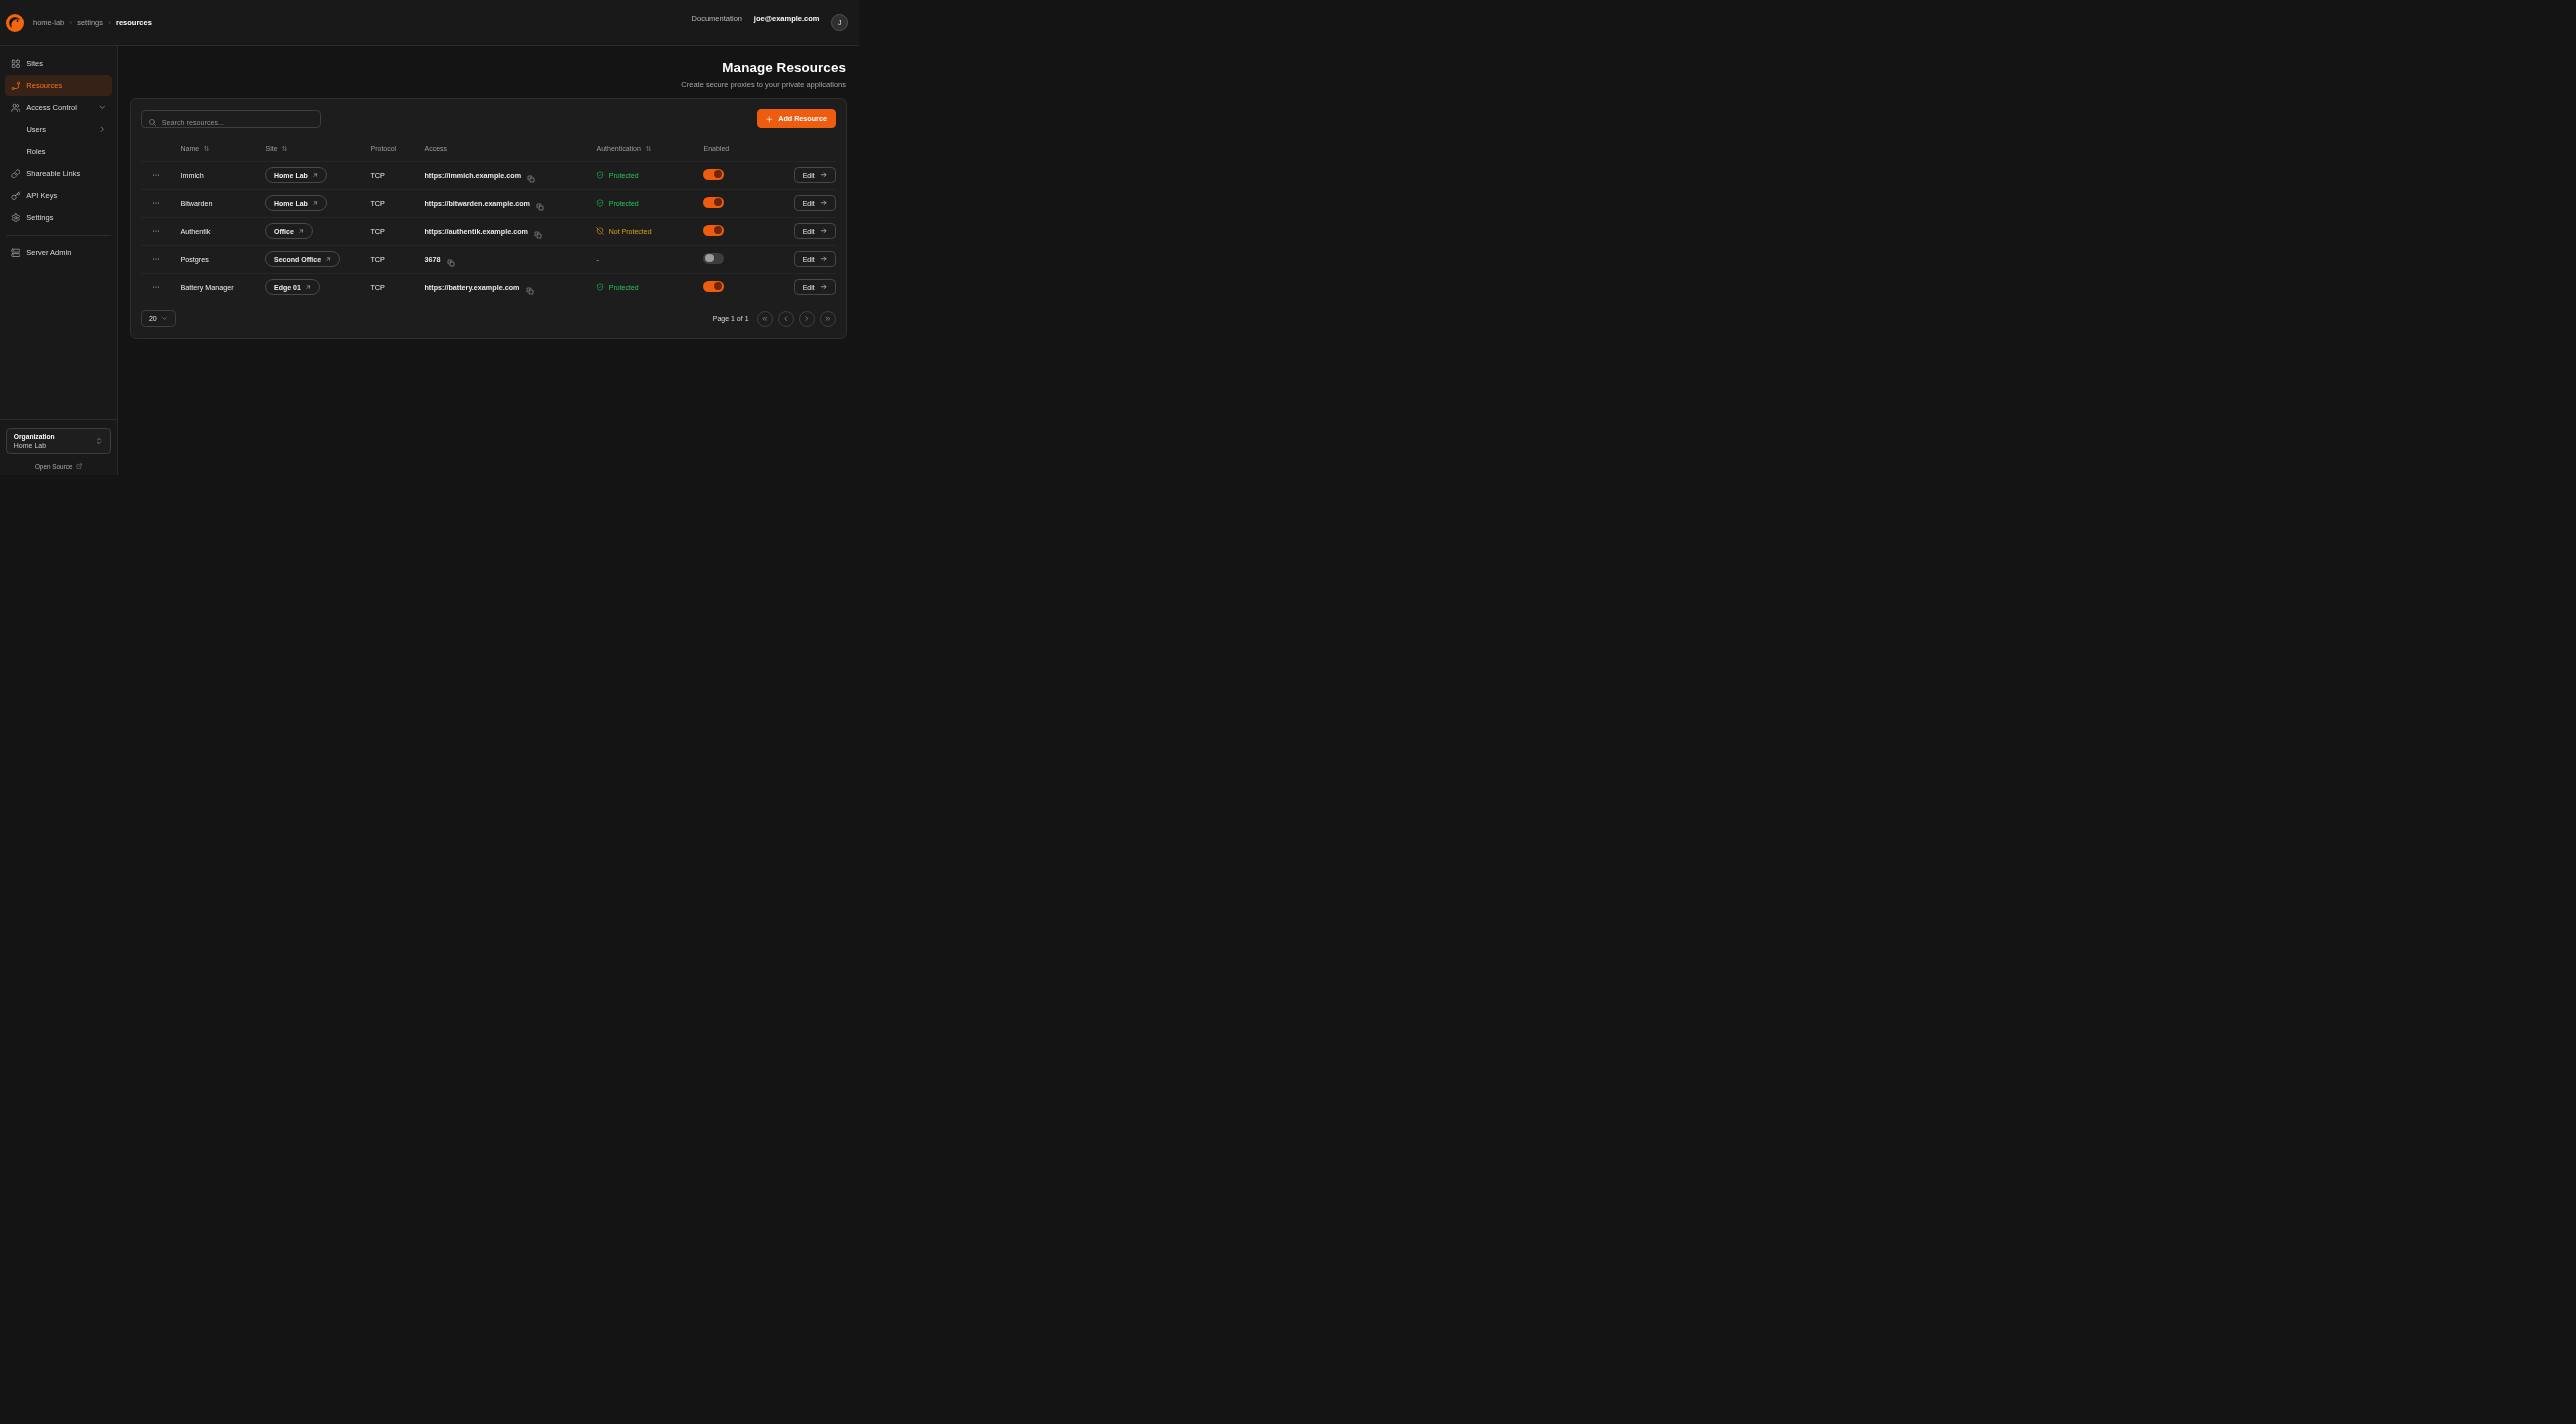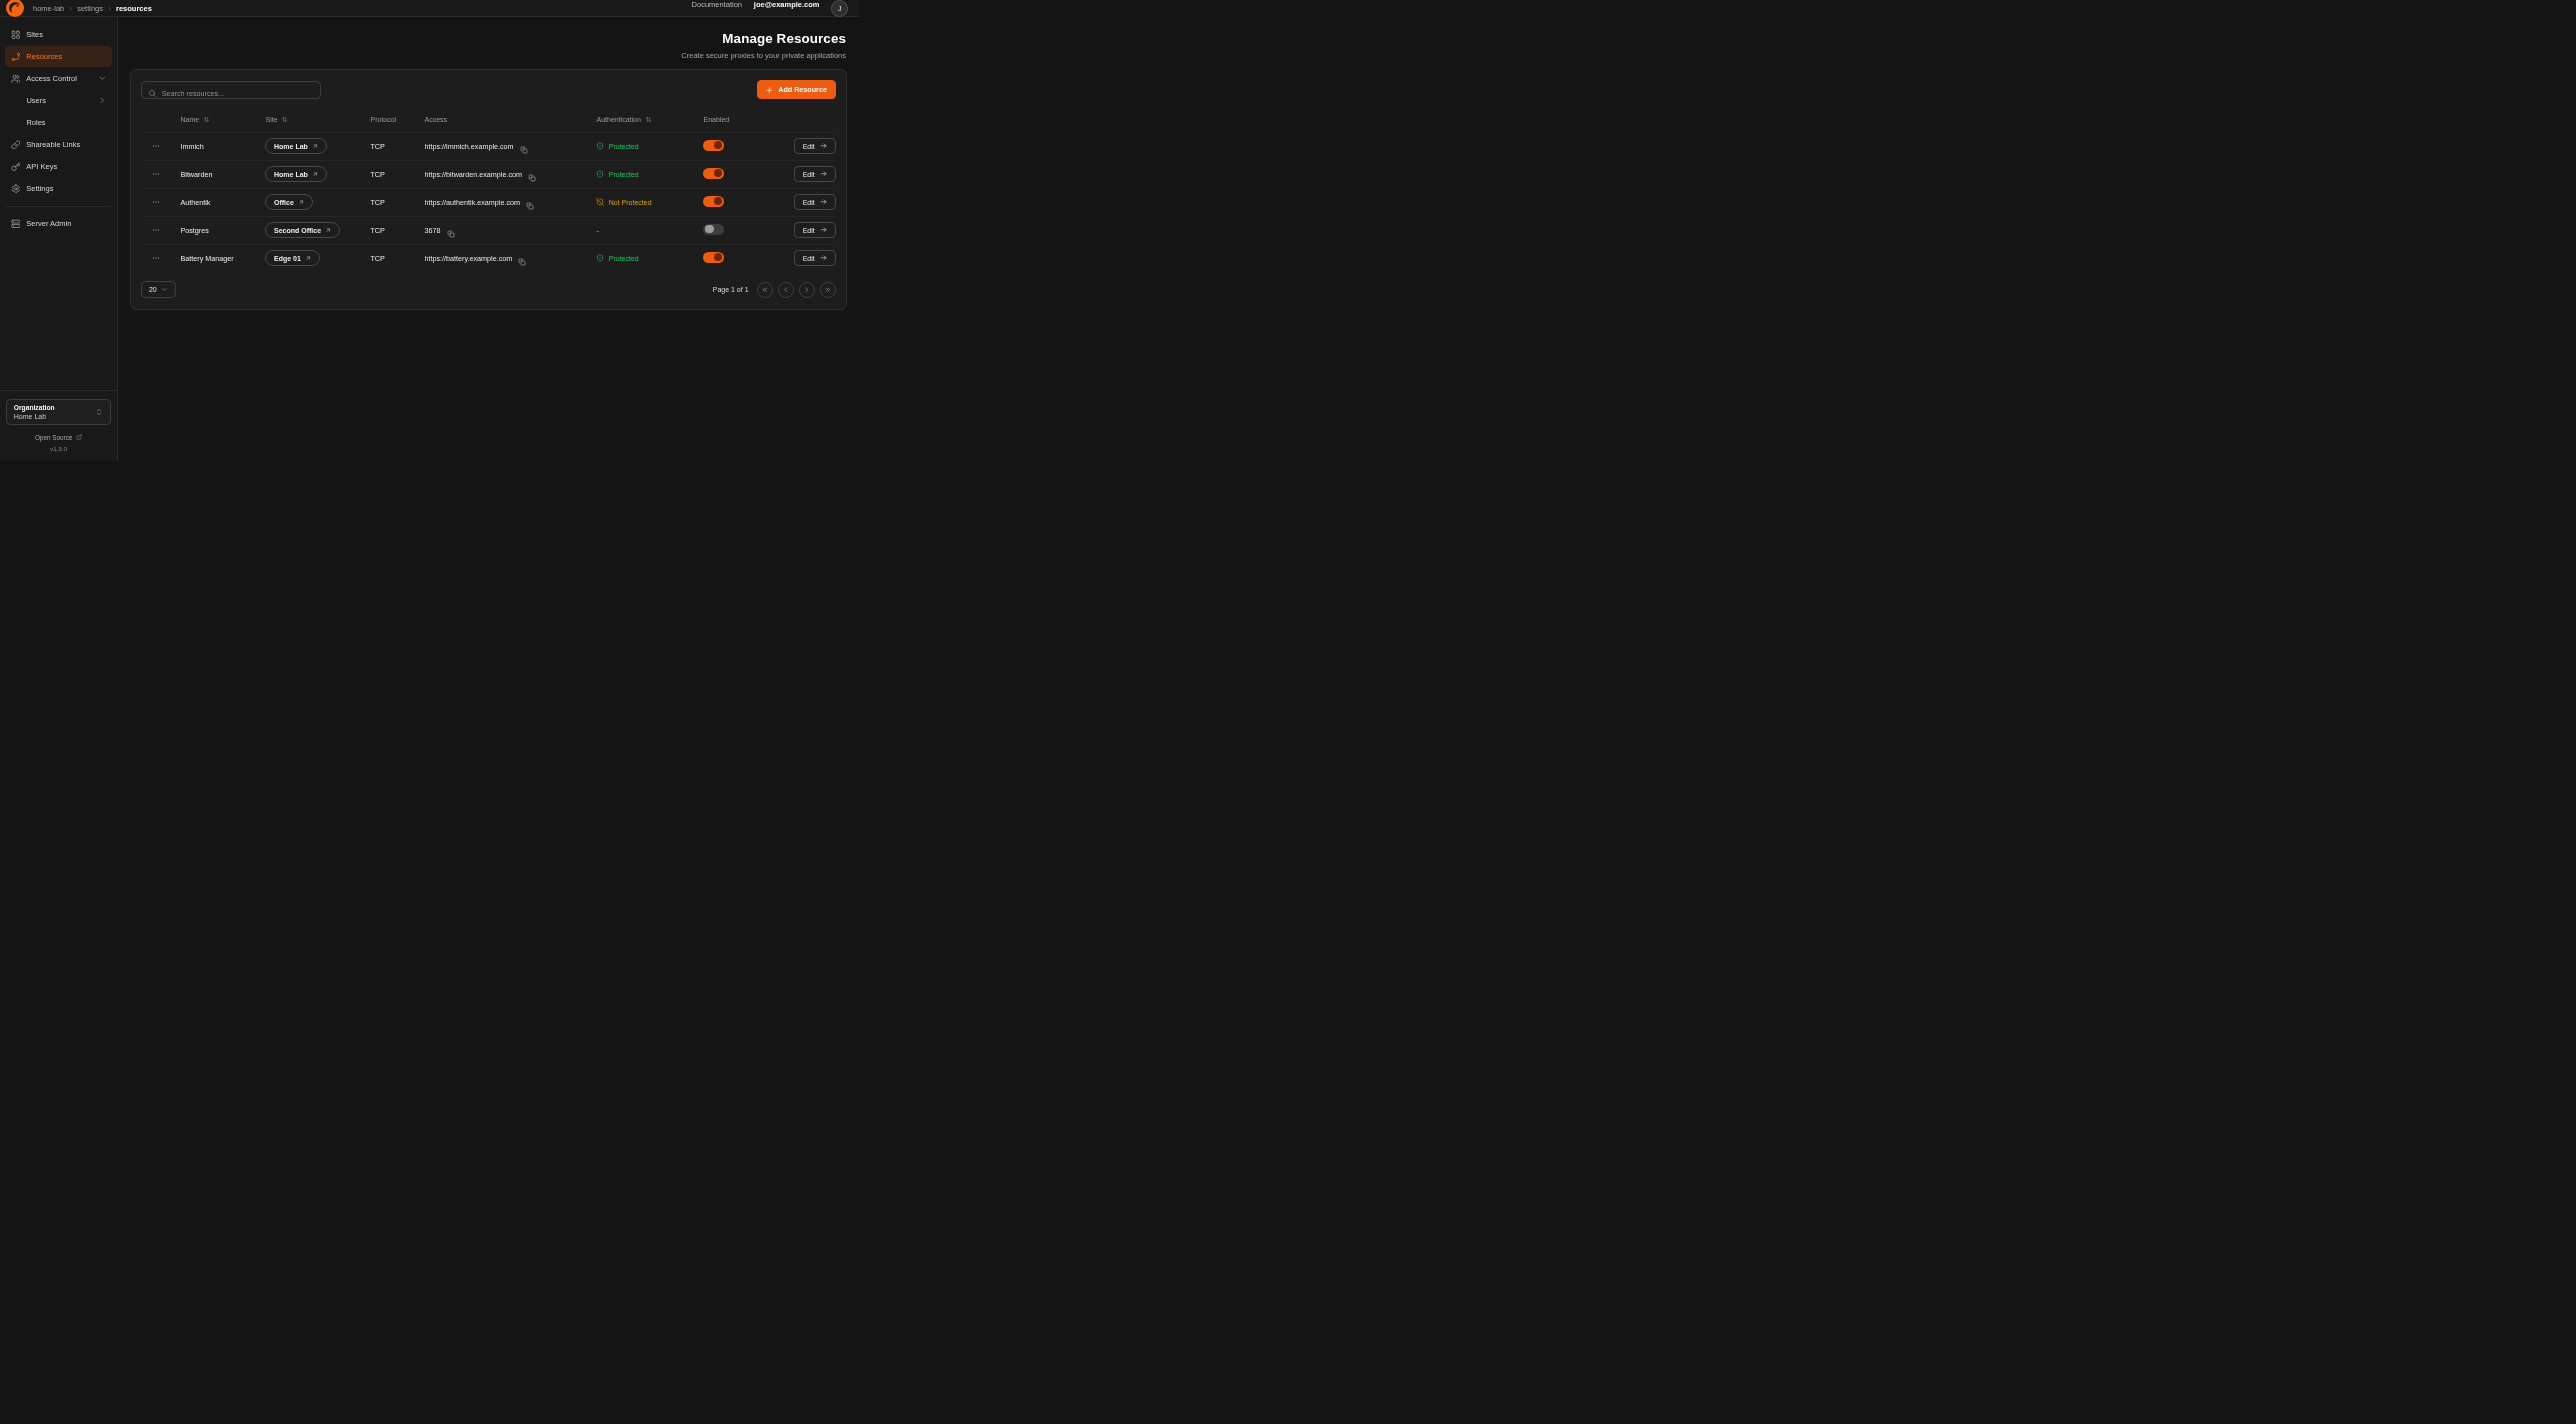--- a/index.html
+++ b/index.html
@@ -9,21 +9,21 @@
   }
   *{margin:0;padding:0;box-sizing:border-box;}
   html,body{width:859px;height:475px;background:var(--bg);color:var(--txt);
     font-family:"Liberation Sans","DejaVu Sans",sans-serif;overflow:hidden;}
   .icon{display:inline-flex;flex:none;}
   .icon svg{width:100%;height:100%;display:block;}.s15{width:8px;height:8px}
   .s16{width:8.6px;height:8.6px}.s18{width:9.7px;height:9.7px}
   button{font-family:inherit;}
 
   
-  .topbar{height:17px;background:var(--bar);border-bottom:0.5px solid var(--border);
+  .topbar{height:46px;background:var(--bar);border-bottom:0.5px solid var(--border);
     display:flex;align-items:center;padding:0 10.7px 0 6.4px;gap:8.6px;}
   .logo{width:18px;height:18px;cursor:pointer;}
   .crumbs{display:flex;align-items:center;gap:5.4px;font-size:7.5px;}
   .crumb{color:var(--muted);cursor:pointer;}
   .crumb.current{color:#fafafa;font-weight:700;}
   .crumb-sep{color:#606060;font-size:6.4px;}
   .topbar-right{margin-left:auto;display:flex;gap:11.8px;}
   .doc-link{color:#b8b8b8;font-size:7.5px;cursor:pointer;text-decoration:none;}
   .user-email{color:#fafafa;font-size:7.5px;font-weight:700;}
   .avatar{width:17px;height:17px;border-radius:50%;background:#2f2f2f;border:0.5px solid #525252;
@@ -74,21 +74,21 @@
   .th{display:flex;align-items:center;gap:3.8px;}
   .th .icon{width:7px;height:7px;color:#8f8f8f;}
   .trow{height:28px;border-top:0.5px solid #262626;font-size:7.2px;}
   .row-actions{background:none;border:none;color:#c9c9c9;width:14px;height:14px;cursor:pointer;
     margin-left:7.5px;display:flex;align-items:center;justify-content:center;}
   .row-actions .icon{width:8px;height:8px;}
   .site-pill{display:inline-flex;align-items:center;gap:4.3px;height:16px;padding:0 7.5px;
     border:0.5px solid #484848;border-radius:8.6px;background:transparent;color:#ededed;
     font-size:7px;font-weight:600;cursor:pointer;width:max-content;}
   .site-pill .icon{width:6.4px;height:6.4px;color:#d8d8d8;}
-  .access-cell{display:flex;align-items:center;gap:5.9px;color:#e8e8e8;}
+  .access-cell{display:flex;align-items:center;gap:5.9px;color:#e8e8e8;font-weight:bold;}
   .copy-btn{background:none;border:none;color:#b4b4b4;width:8.6px;height:8.6px;cursor:pointer;padding:0;}
   .auth{display:flex;align-items:center;gap:4.3px;font-size:7px;}
   .auth .icon{width:8px;height:8px;}
   .auth.protected{color:var(--green);}
   .auth.not_protected{color:var(--yellow);}
   .auth.none{color:#c9c9c9;}
   .toggle{width:20.4px;height:11.3px;border-radius:5.9px;position:relative;cursor:pointer;border:none;}
   .toggle.on{background:var(--accent);}
   .toggle.off{background:#3d3d3d;}
   .toggle .knob{width:8.6px;height:8.6px;border-radius:50%;position:absolute;top:1.3px;}

